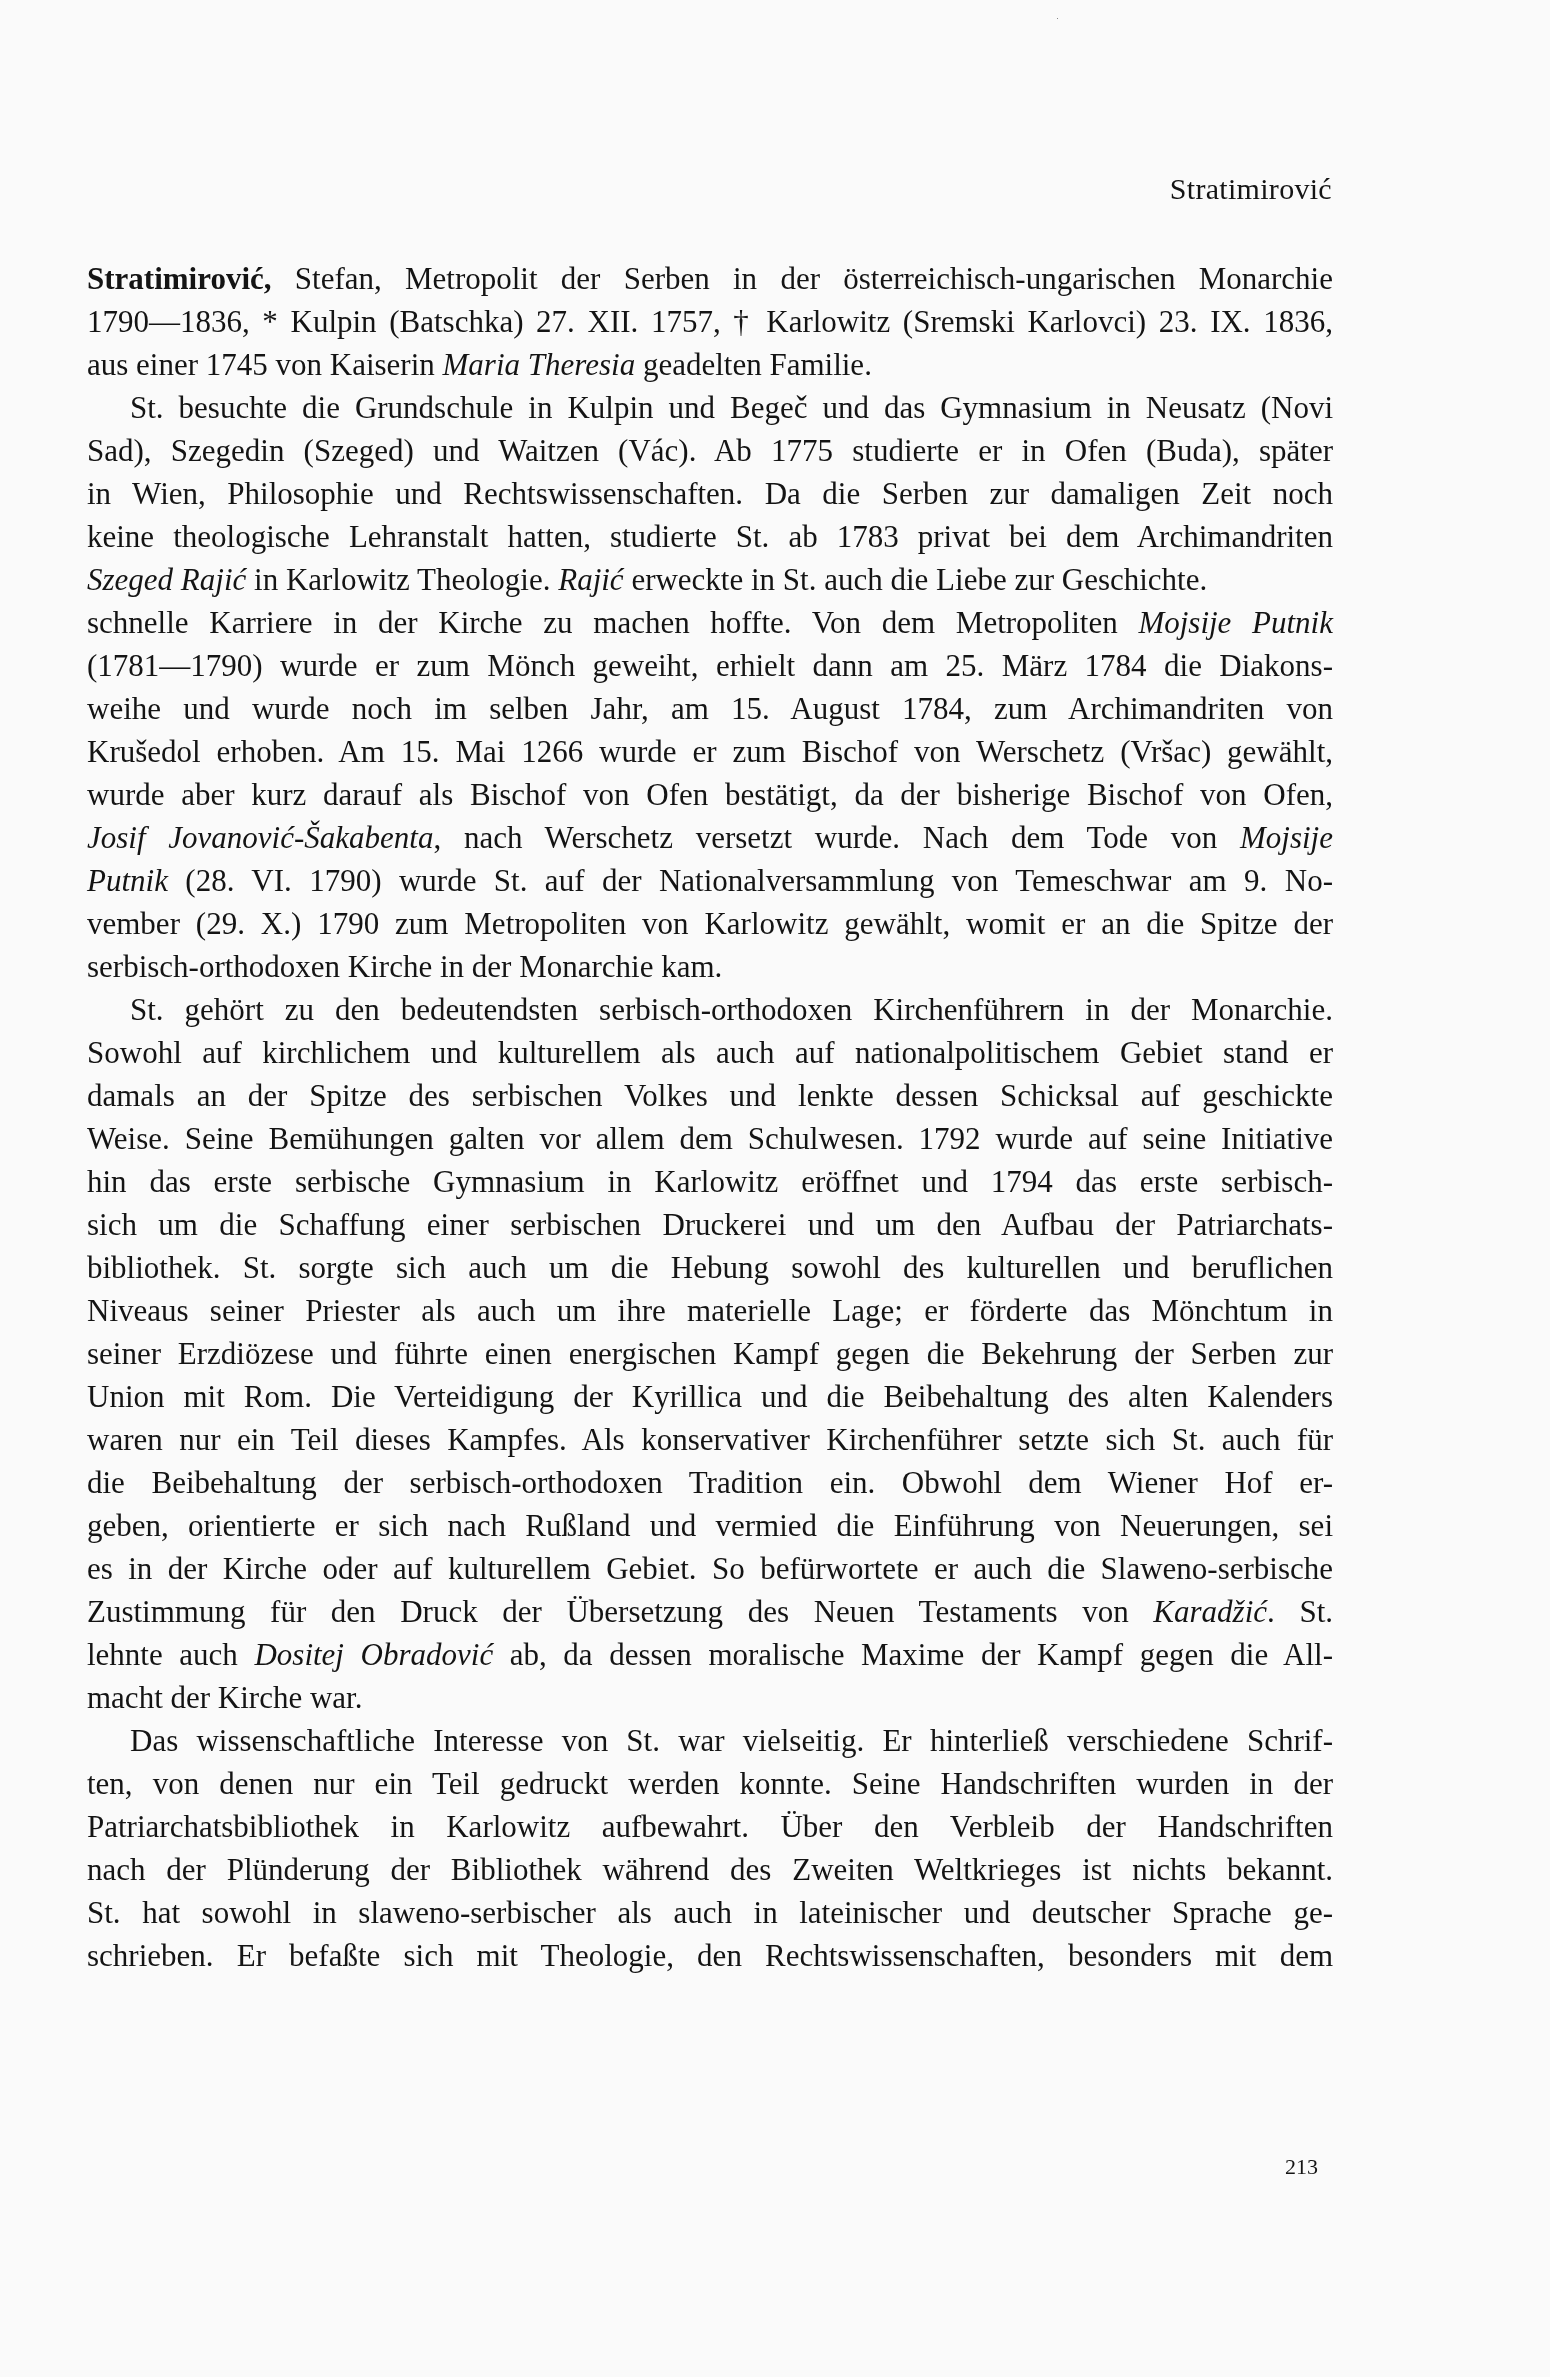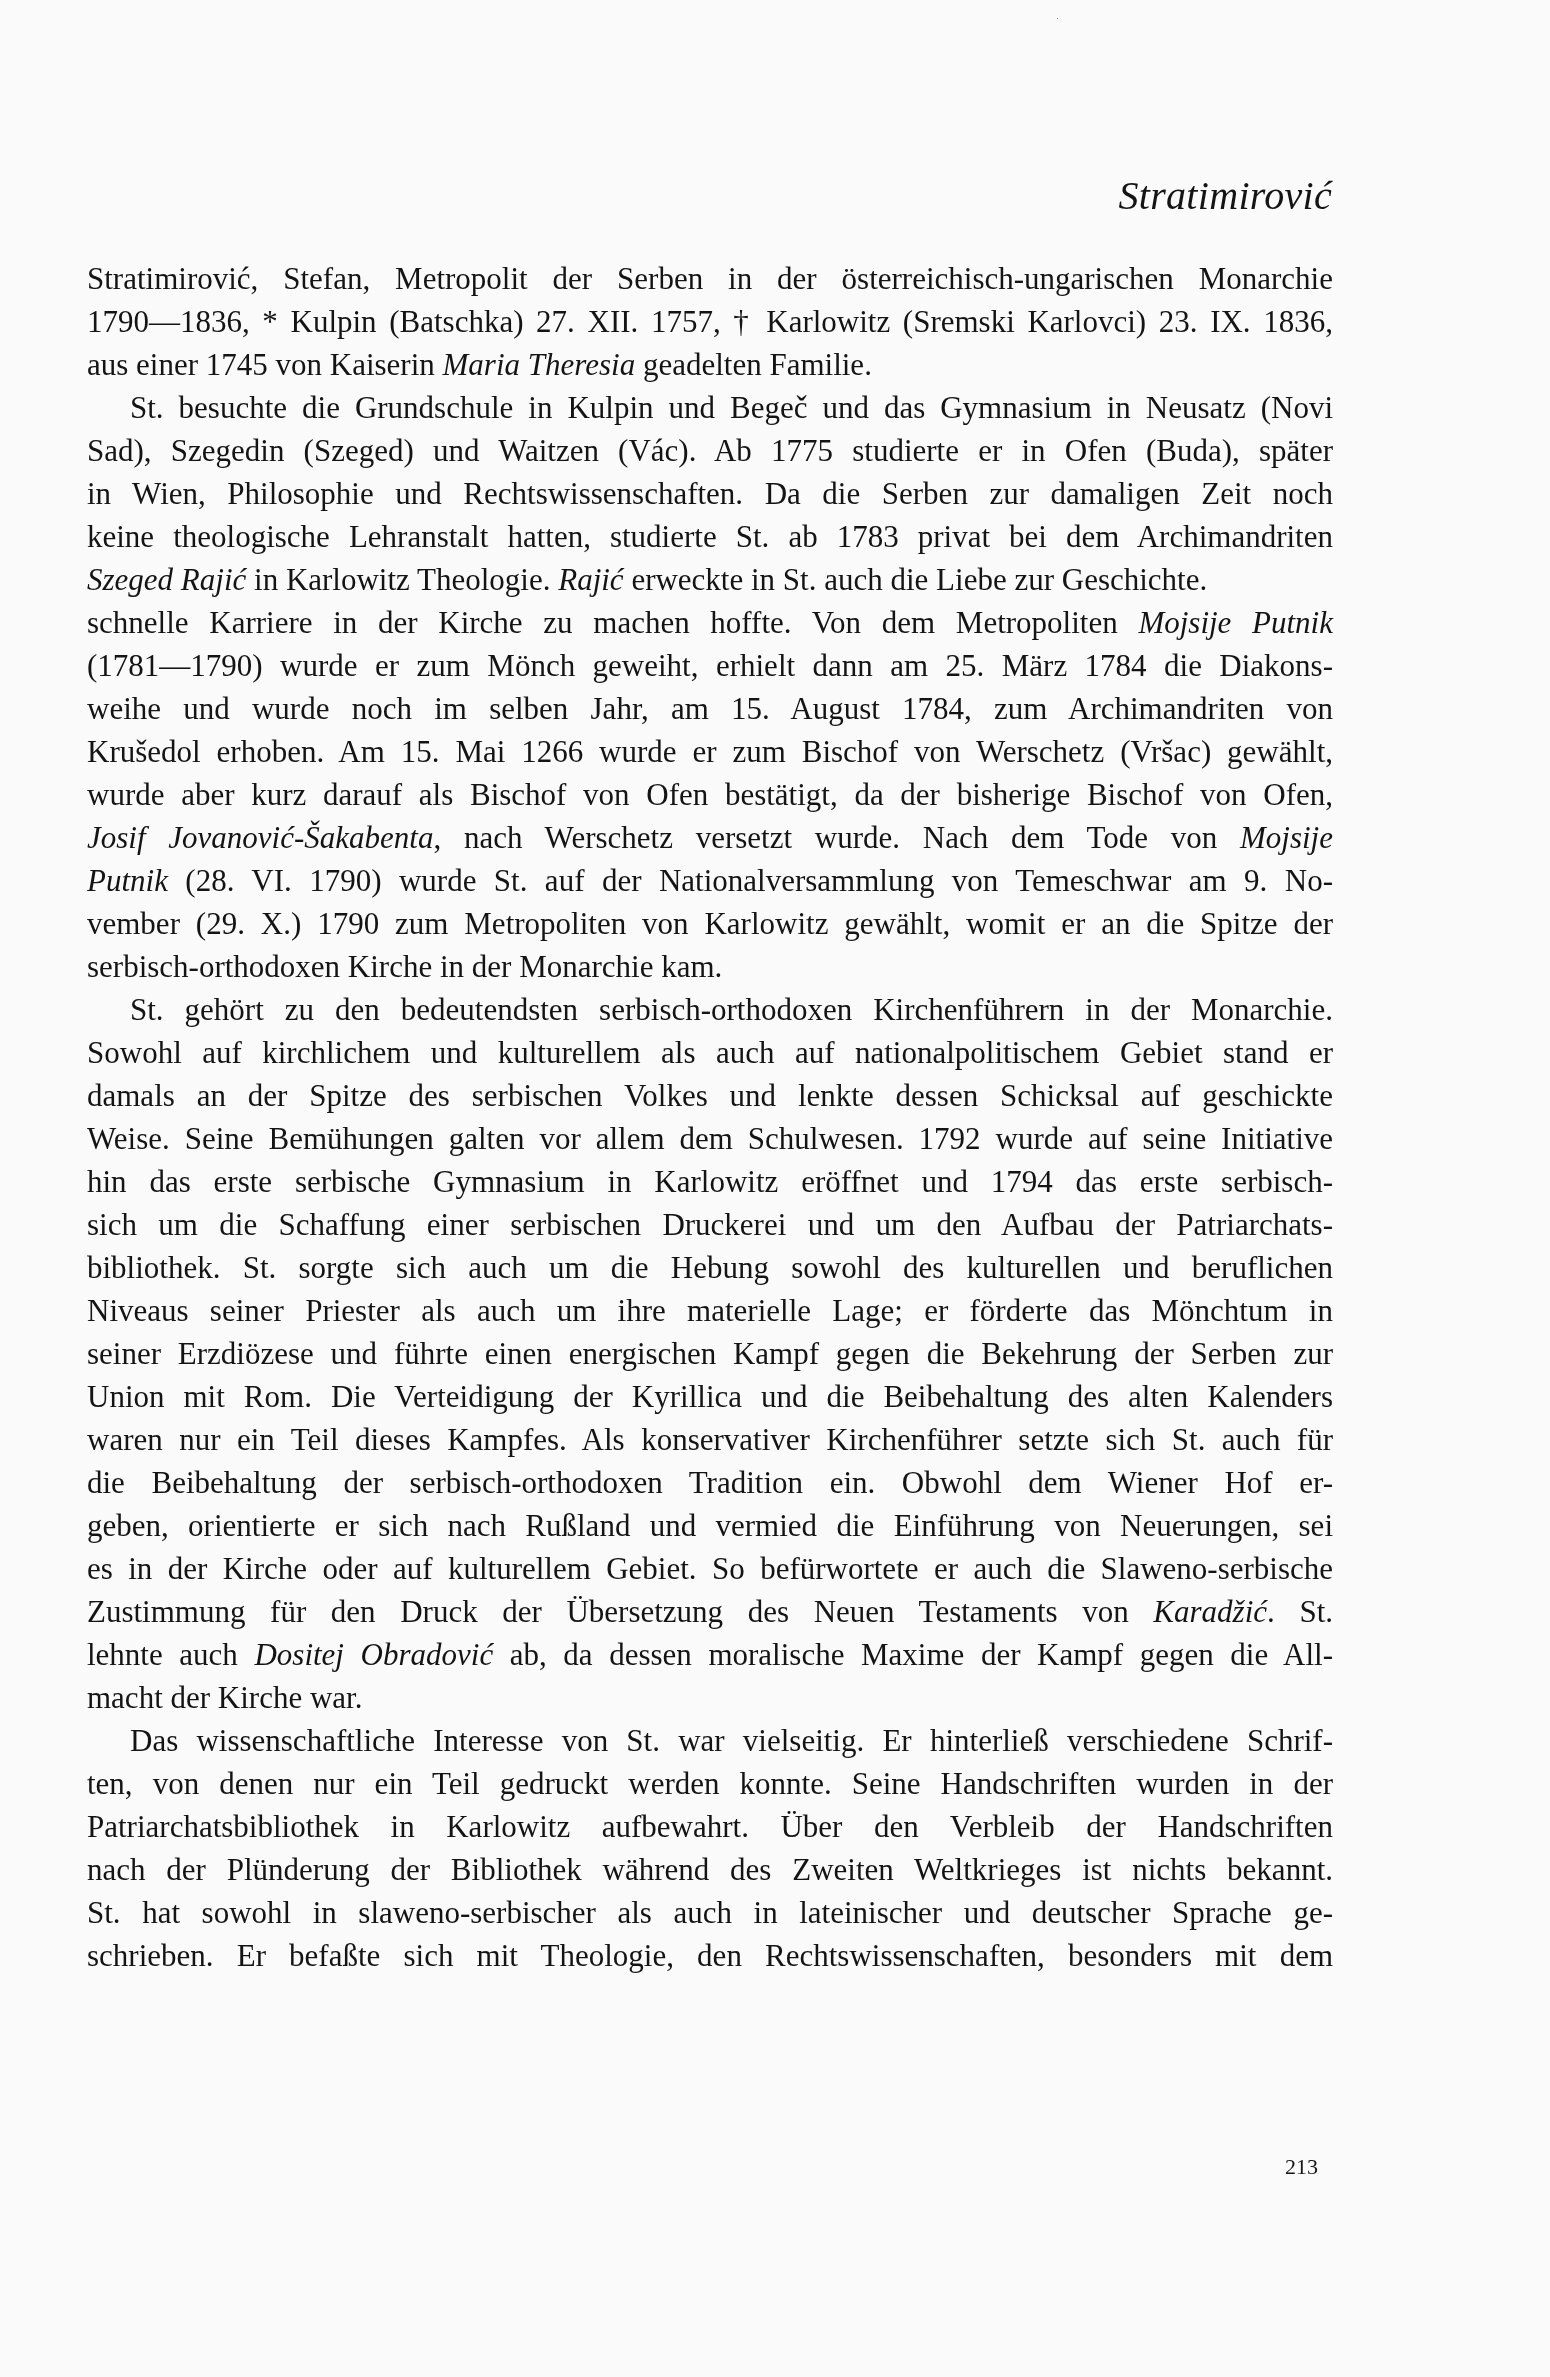--- a/index.html
+++ b/index.html
@@ -7,32 +7,32 @@
       width: 1550px; height: 2377px;
       background: #fafafa;
       color: #141414;
       font-family: "Liberation Serif", "DejaVu Serif", serif;
       position: relative;
       overflow: hidden;
     }
     .speck { position: absolute; left: 1057px; top: 17.7px; width: 1.3px; height: 1.3px; background: #888; }
     .running-head {
       position: absolute; top: 172px; right: 218px;
-      font-style: italic; font-size: 40px; letter-spacing: 0.3px;
+      font-size: 30px; letter-spacing: 0.3px;
     }
     .text-block {
       position: absolute; left: 87px; top: 257px; width: 1246px;
       font-size: 31px; line-height: 43px;
       text-align: justify;
       hyphens: manual;
     }
     .text-block p { margin: 0; text-indent: 0; }
     .line { display: block; text-align: justify; text-align-last: justify; white-space: nowrap; }
     .line.last { text-align-last: left; }
-    b { font-weight: normal; }
+    b { font-weight: bold; }
     i { font-style: italic; }
     .page-number {
       position: absolute; top: 2154px; left: 1285px;
       font-size: 22px;
     }
   </style>
 </head>
 <body>
 
 <div class="speck"></div>

